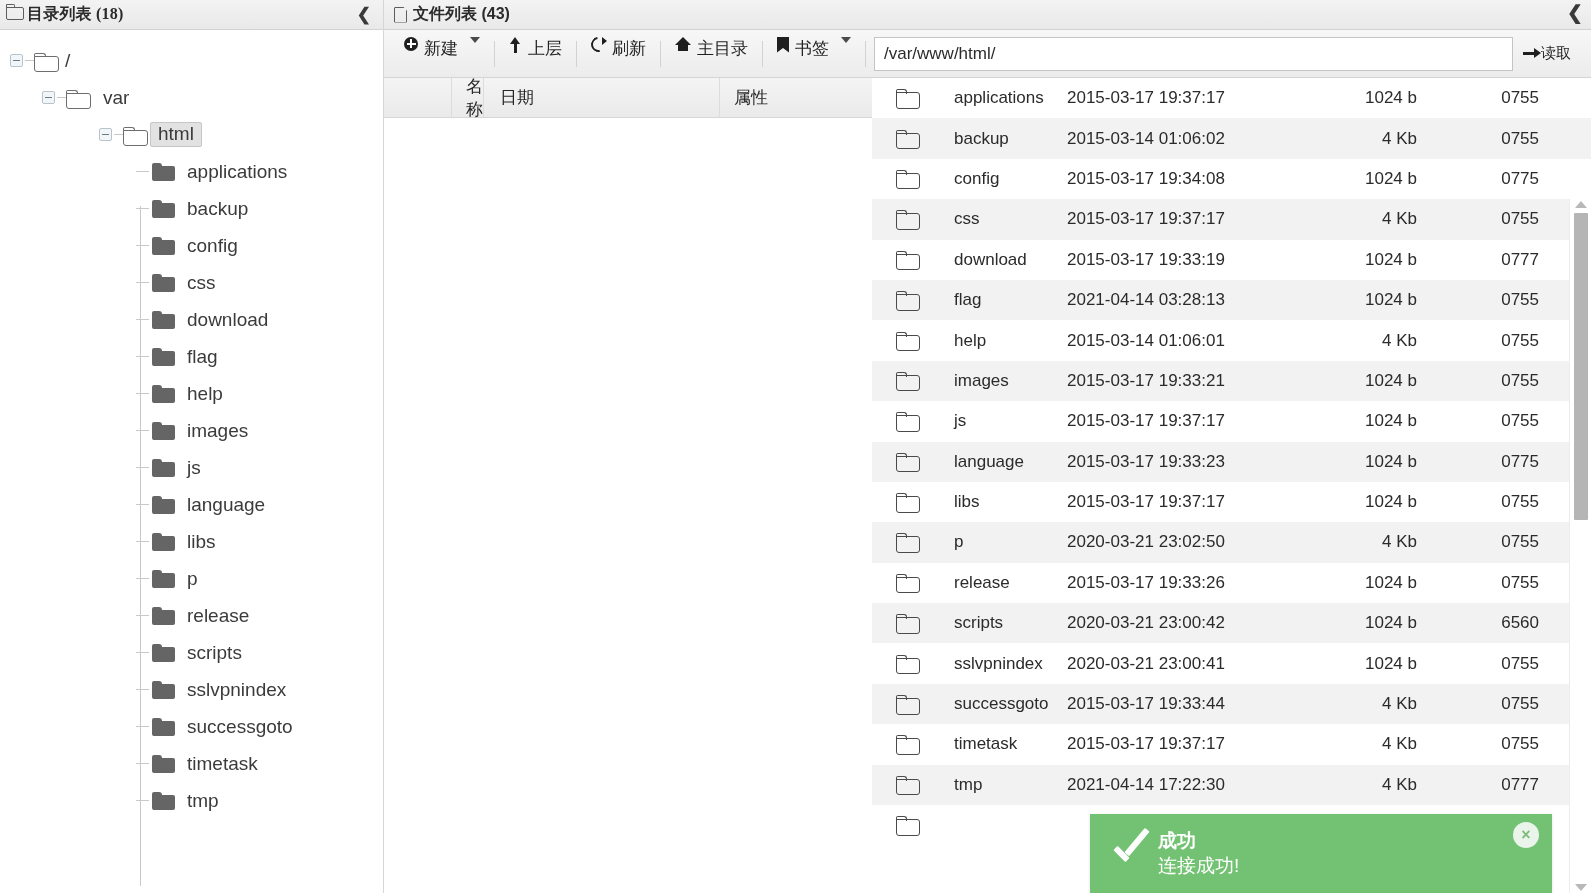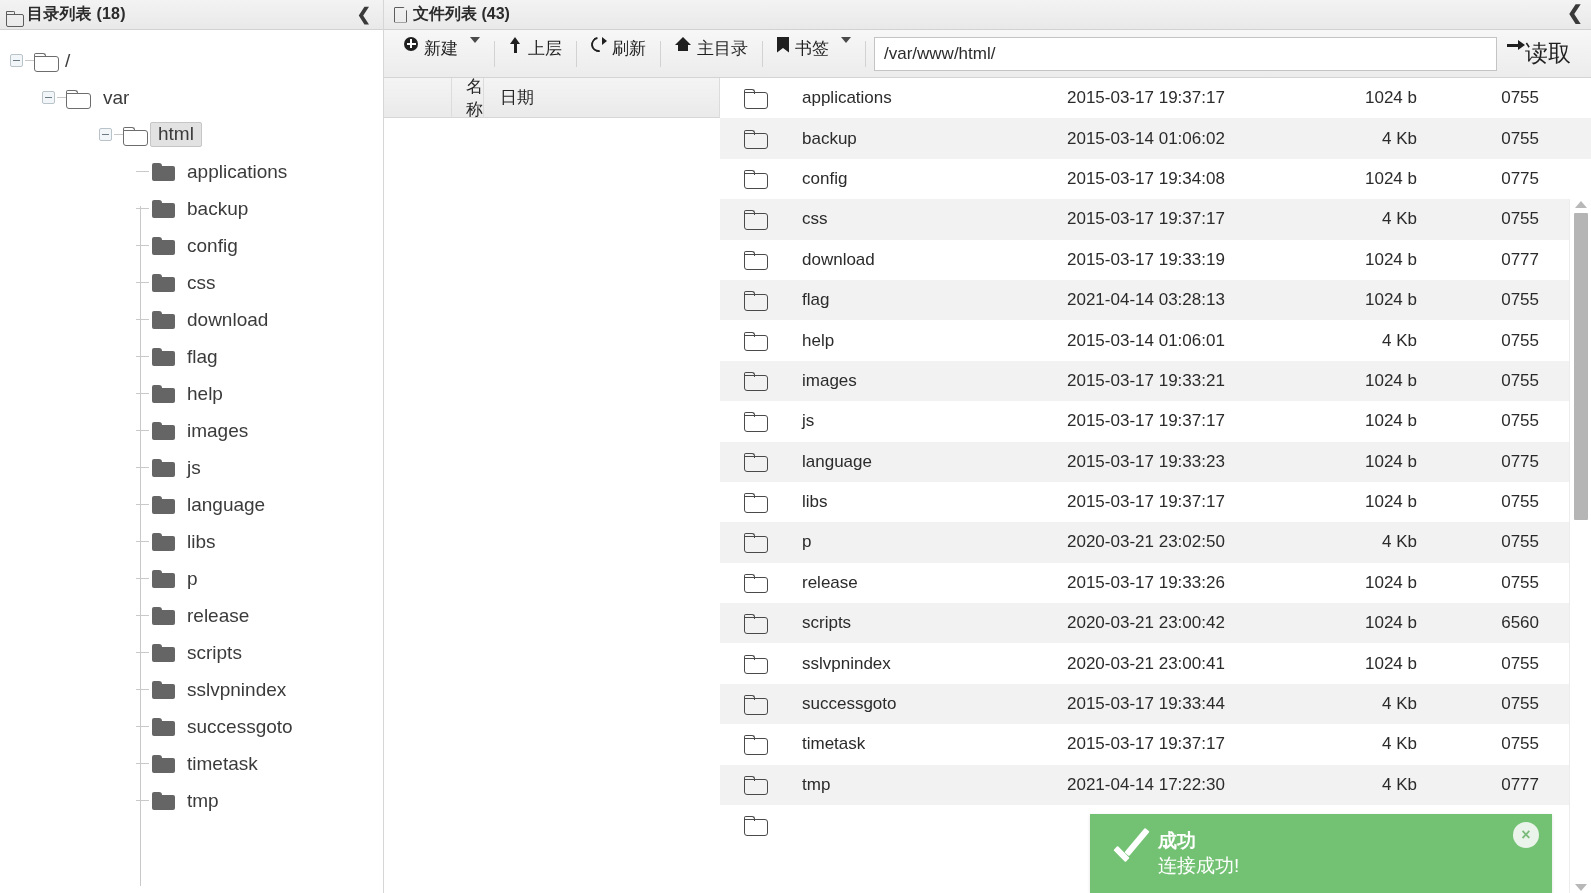--- a/index.html
+++ b/index.html
@@ -33,22 +33,23 @@
     align-items: center;
     padding: 0 8px 0 6px;
     flex: 0 0 30px;
   }
   .panel-head .title {
     font-size: 16px;
     font-weight: bold;
     color: #2b2b2b;
     letter-spacing: .2px;
     display: flex;
-    align-items: flex-end;
+    align-items: flex-start;
     gap: 5px;
+    font-family: Liberation Serif, serif;
   }
   .panel-head .spacer { flex: 1 1 auto; }
   .chev {
     font-size: 17px;
     color: #3a3a3a;
     font-weight: bold;
     line-height: 1;
     padding: 0 4px;
     cursor: pointer;
     user-select: none;
@@ -251,22 +252,22 @@
     width: 100%; height: 34px;
     border: 1px solid #c4c4c4;
     background: #ffffff;
     font-size: 17px;
     color: #2c2c2c;
     padding: 0 9px;
     font-family: "Liberation Sans", sans-serif;
     outline: none;
   }
   .read-btn {
-    display:flex; 
-    font-size: 23px; color:#1f1f1f; cursor:pointer;
+    display:flex; align-items:center; 
+    font-size: 15px; color:#1f1f1f; cursor:pointer;
     padding: 0 10px 0 4px; white-space:nowrap;
     background: transparent; border: none;
     font-family: "Liberation Sans", sans-serif;
   }
 
   
   .table-area { flex: 1 1 auto; display:flex; flex-direction: row; min-height:0; position:relative; }
   .thead {
     display: flex; height: 40px; flex: 0 0 40px;
     background: linear-gradient(to bottom,#f4f4f4,#eaeaea);
@@ -546,20 +547,21 @@
         <span class="ic ic-arrow"></span>
         <span>读取</span>
       </button>
     </div>
 
     <div class="table-area">
       <div class="thead">
         <div class="cell c-icon"></div>
         <div class="cell c-name">名称</div>
         <div class="cell c-date">日期</div>
+        <div class="cell c-attr">属性</div>
       </div>
 
       <div class="tbody" id="tbody">
           <div class="trow">
             <div class="cell c-icon">
               <span class="row-folder"></span>
             </div>
             <div class="cell c-name">applications</div>
             <div class="cell c-date">2015-03-17 19:37:17</div>
             <div class="cell c-size">1024 b</div>

